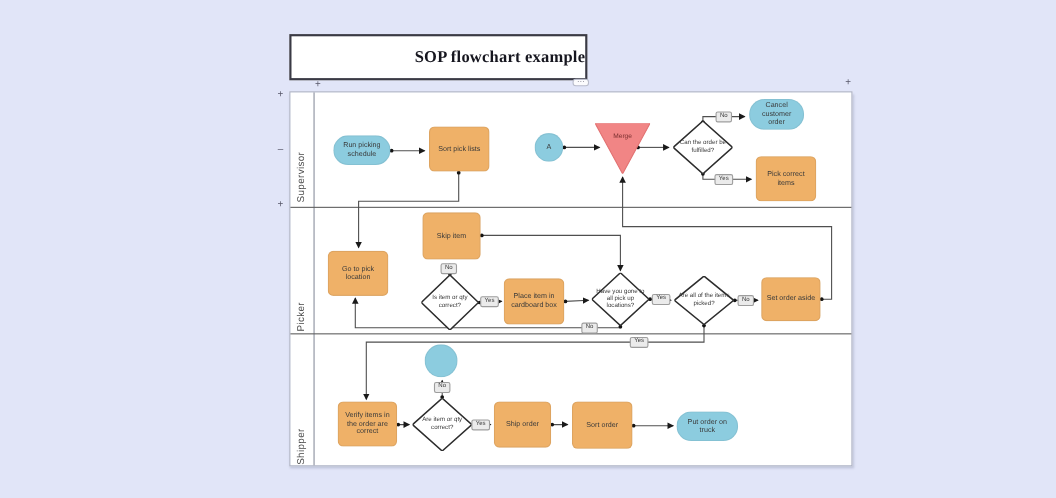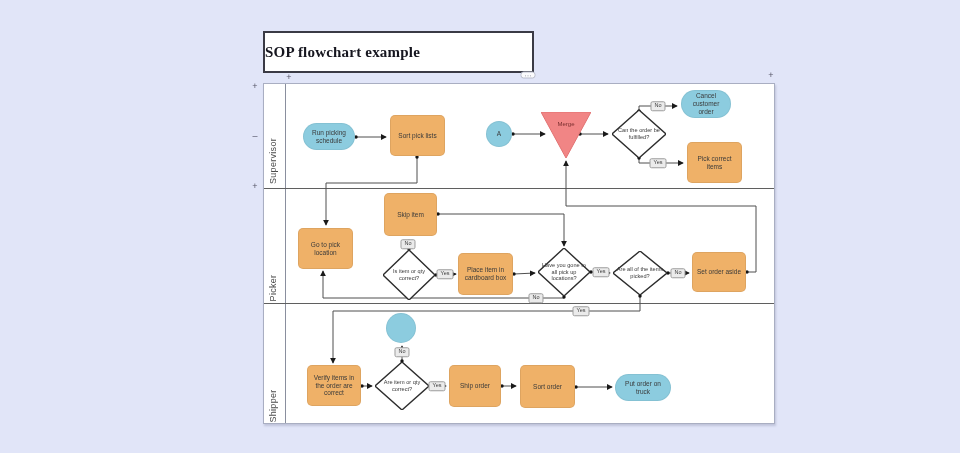--- a/index.html
+++ b/index.html
@@ -5,21 +5,21 @@
   html,body{margin:0;padding:0;}
   body{
     width:960px;height:453px;position:relative;overflow:hidden;
     background:#e1e5f8;
     font-family:"Liberation Sans", sans-serif;
   }
   
   .title-box{
     position:absolute;left:263px;top:31px;width:271px;height:42px;
     background:#ffffff;border:2px solid #3a3a45;box-sizing:border-box;
-    display:flex;align-items:center;justify-content:flex-start;
+    display:flex;align-items:center;justify-content:flex-end;
   }
   .title-text{
     font-family:"Liberation Serif", serif;font-weight:bold;
     font-size:15px;color:#16161f;letter-spacing:.2px;
   }
   
   .canvas{
     position:absolute;left:263px;top:83px;width:512px;height:341px;
     background:#ffffff;border:1px solid #a9aec2;box-sizing:border-box;
     box-shadow:1px 2px 2px rgba(90,95,130,.25);

